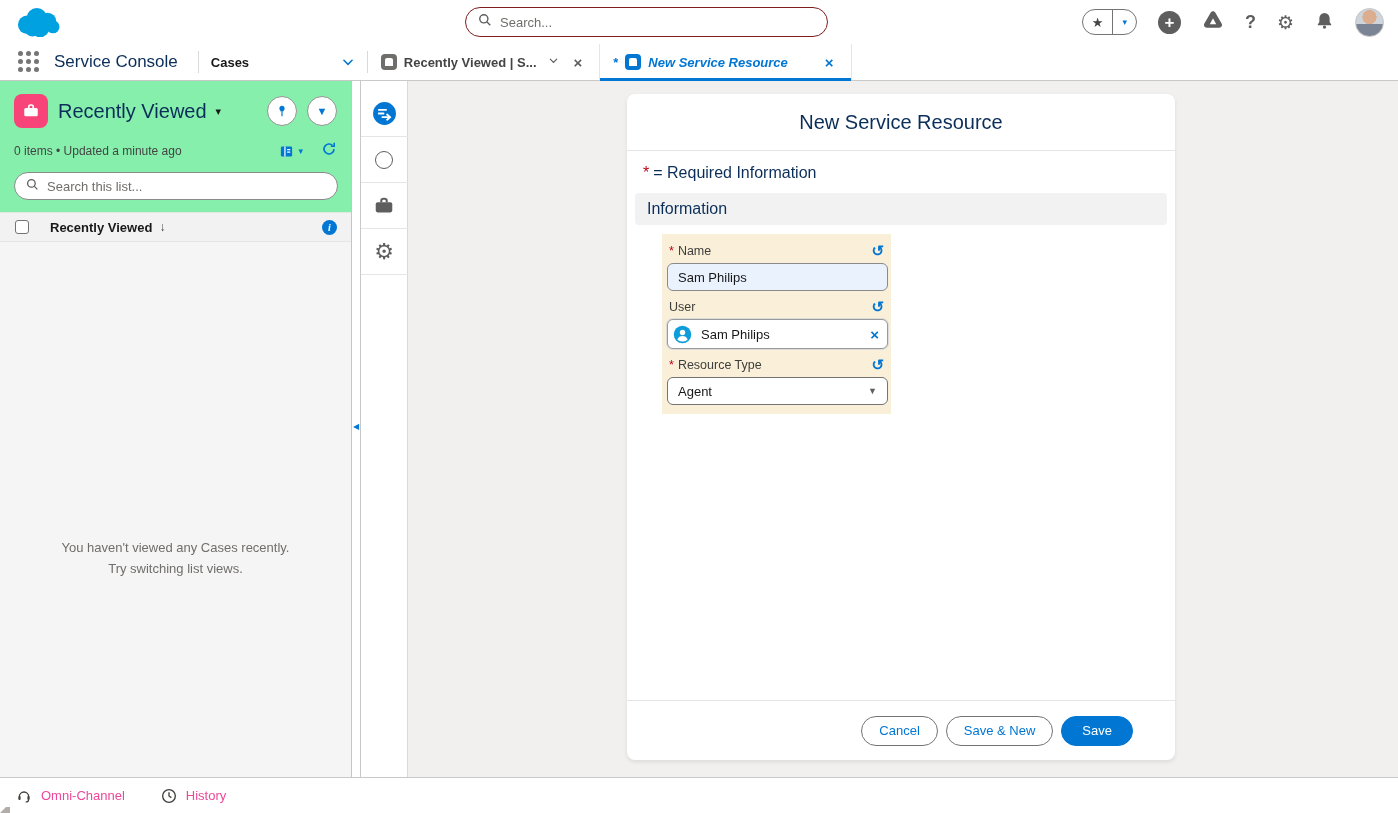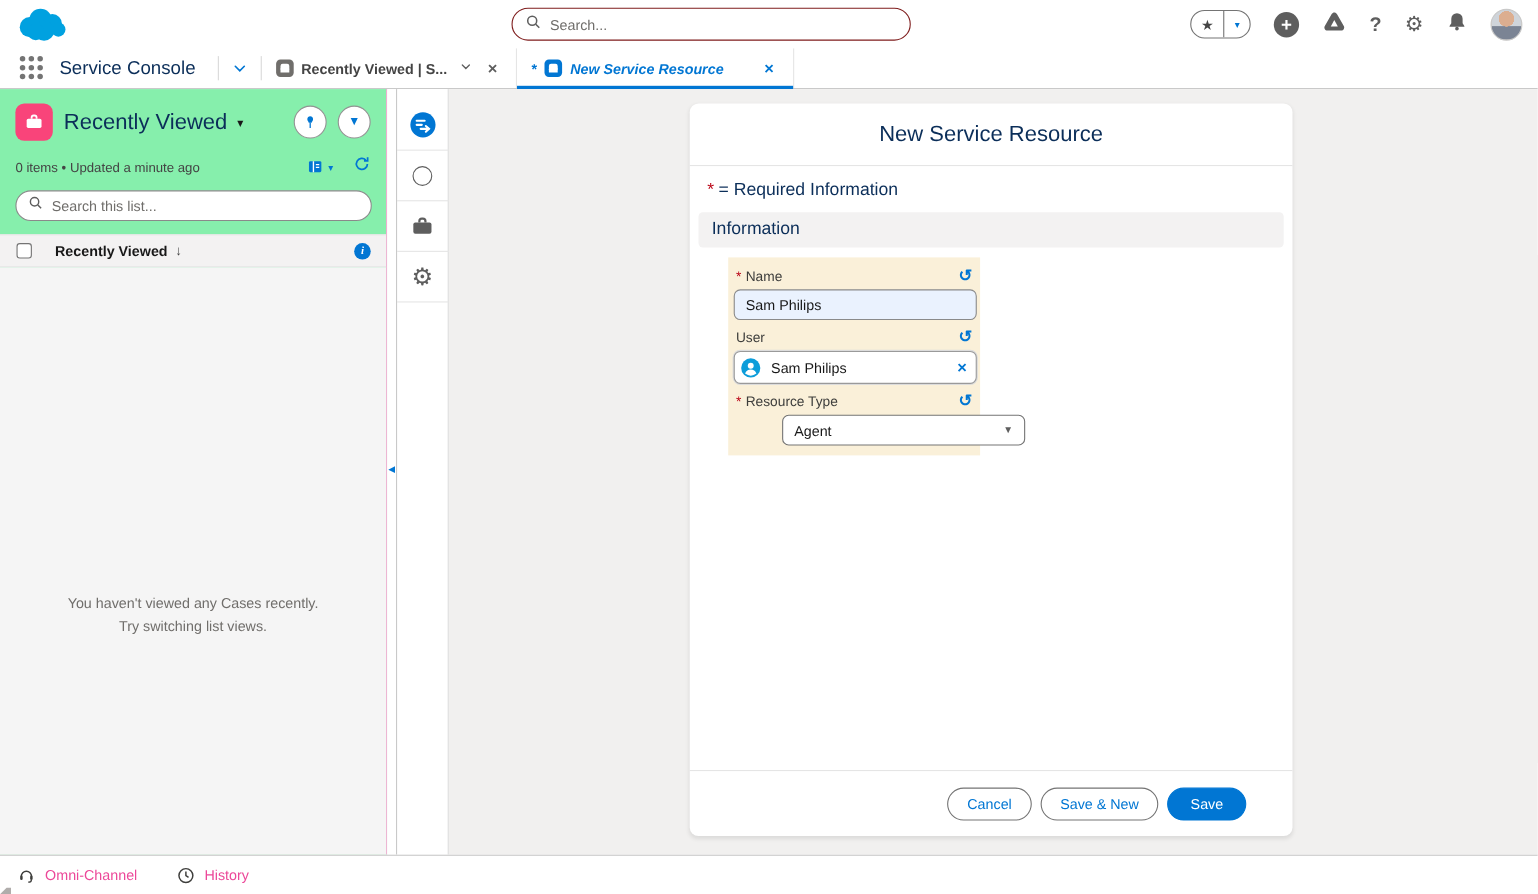--- a/index.html
+++ b/index.html
@@ -92,21 +92,21 @@
   .fields-block { margin:9px 0 0 35px; width:229px; background:#faf0d9; padding:6px 4px 9px; }
   .field { padding:0 1px; }
   .field + .field { margin-top:5px; }
   .field-label-row { display:flex; align-items:center; font-size:12.5px; color:#3e3e3c; padding:3px 2px 5px; }
   .fl-sp { flex:1; }
   .undo-btn { color:#0176d3; font-size:15px; font-weight:bold; line-height:1; }
   .text-input { width:221px; height:28px; border:1.5px solid #8a8a8a; border-radius:6px; background:#eaf2fe; font-size:13px; color:#181818; padding:0 10px; outline:none; font-family:inherit; }
   .lookup-pill { width:221px; height:30px; border:1.5px solid #9a9a9a; box-shadow:0 0 0 1px #dcdcdc; border-radius:6px; background:#fff; display:flex; align-items:center; padding:0 8px 0 5px; }
   .lookup-pill .pill-text { flex:1; font-size:13px; margin-left:9px; color:#181818; }
   .pill-clear { color:#0176d3; font-size:15px; font-weight:bold; }
-  .select-box { width:221px; height:28px; border:1px solid #747474; border-radius:6px; background:#fff; display:flex; align-items:center; padding:0 10px;margin-left:44px; }
+  .select-box { width:221px; height:28px; border:1px solid #747474; border-radius:6px; background:#fff; display:flex; align-items:center; padding:0 10px; }
   .select-box .sel-text { flex:1; font-size:13px; color:#181818; }
   .select-box .sel-caret { font-size:9px; color:#5e5e5e; }
   .card-sp { flex:1; }
   .card-footer { border-top:1px solid #e5e5e5; height:60px; display:flex; align-items:center; justify-content:flex-end; gap:8px; padding-right:42px; }
   .btn { height:30px; border-radius:15px; font-size:13px; font-family:inherit; display:flex; align-items:center; padding:0 17px; border:1px solid #747474; background:#fff; color:#0176d3; }
   .btn.primary { background:#0176d3; border-color:#0176d3; color:#fff; padding:0 20px; }
 
   
   .utility-bar { height:36px; flex:0 0 36px; background:#fff; border-top:1px solid #c9c9c9; display:flex; align-items:center; padding-left:16px; position:relative; }
   .util-item { display:flex; align-items:center; gap:9px; font-size:13px; color:#ec4899; margin-right:36px; }
@@ -176,20 +176,21 @@
         <i></i>
         <i></i>
         <i></i>
         <i></i>
         <i></i>
         <i></i>
         <i></i>
       </span>
     <span class="app-name">Service Console</span>
     <span class="v-div"></span>
+    <span class="object-tab">Cases</span>
     <span class="obj-chevron">
       <svg width="14" height="14" viewBox="0 0 24 24">
           <path d="M5 9l7 7 7-7" fill="none" stroke="#0176d3" stroke-width="2.6" stroke-linecap="round"></path>
         </svg>
     </span>
     <span class="v-div"></span>
     <div class="ws-tab">
       <span class="tab-obj-icon"></span>
       <span>Recently Viewed | S...</span>
       <span class="tab-chevron">

